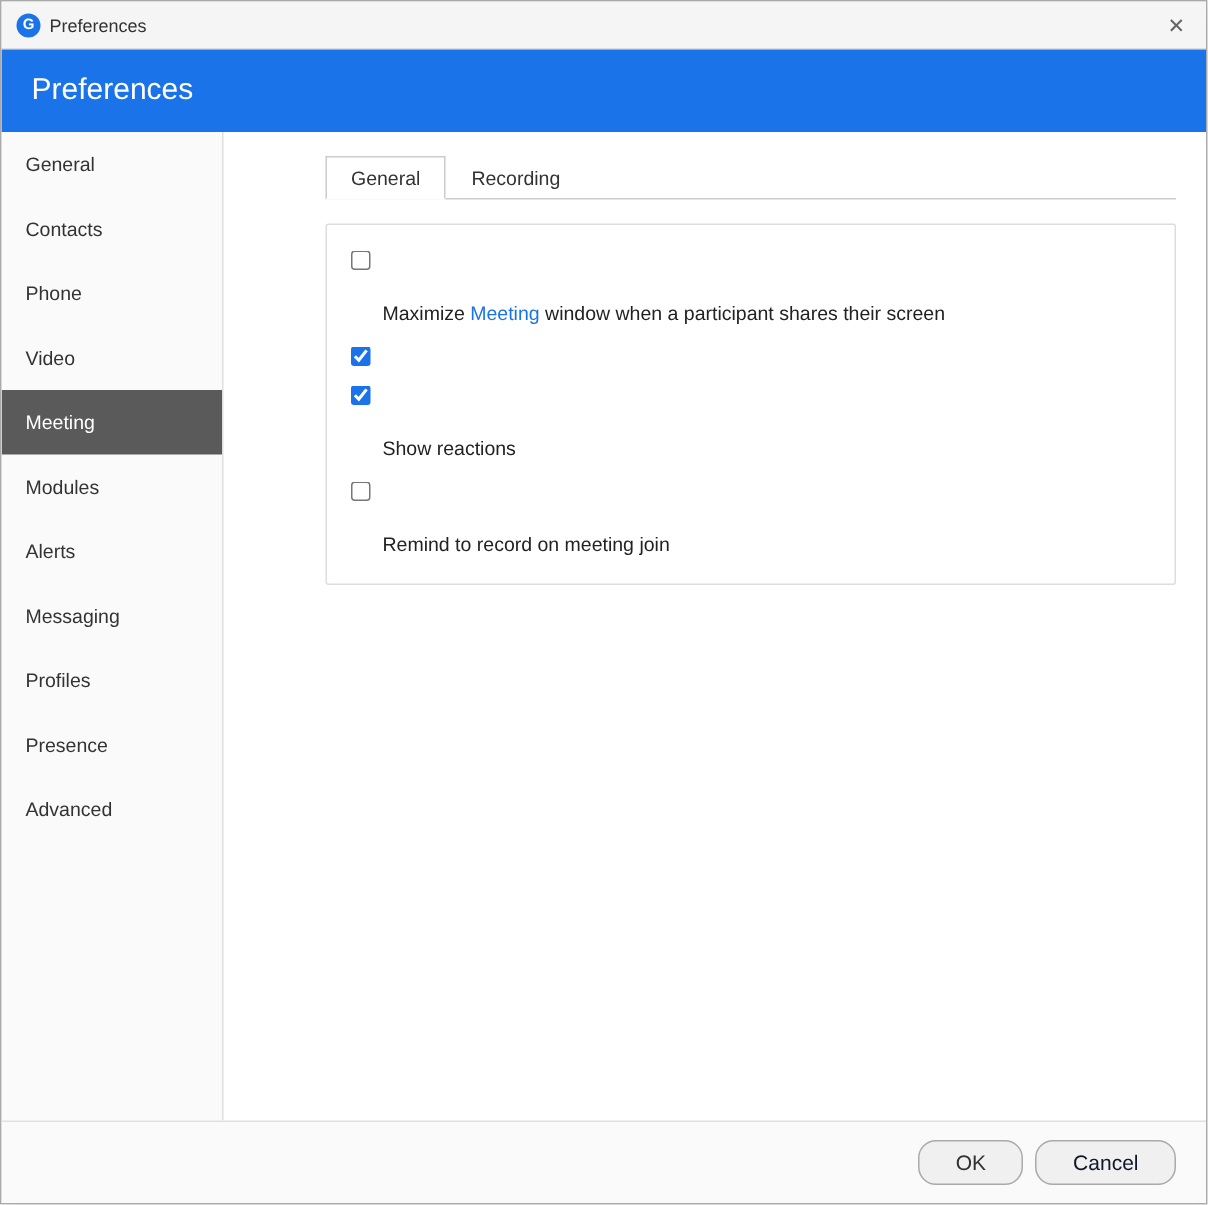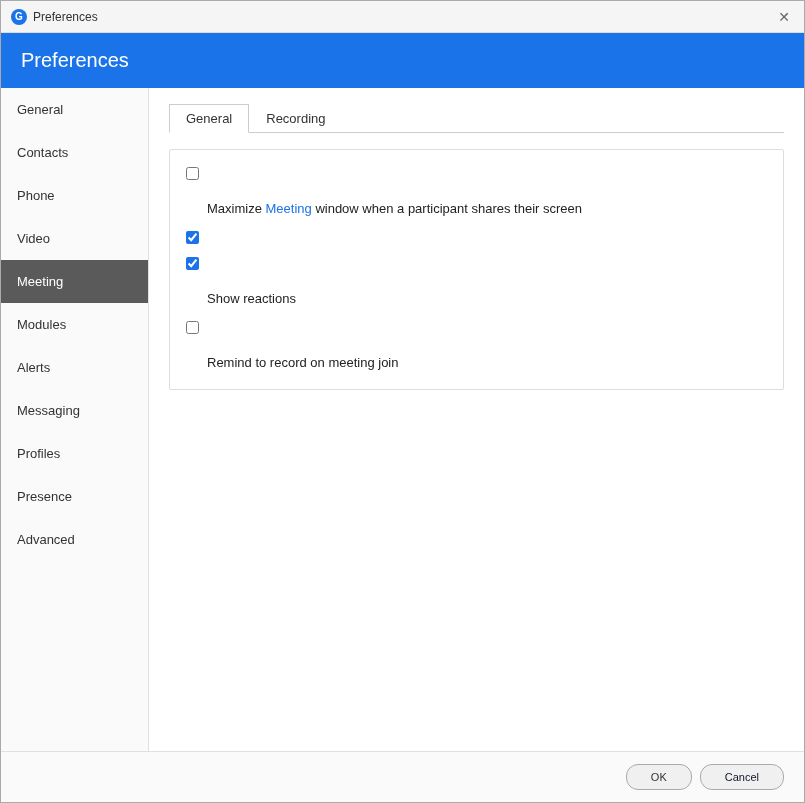--- a/index.html
+++ b/index.html
@@ -66,20 +66,21 @@
       background: #1a73e8;
       padding: 16px 20px;
       color: white;
       font-size: 20px;
       font-weight: 400;
     }
     .content {
       display: flex;
       flex: 1;
       overflow: hidden;
+      gap: 48px;
     }
     .sidebar {
       width: 148px;
       background: #fafafa;
       border-right: 1px solid #e0e0e0;
       overflow-y: auto;
       flex-shrink: 0;
     }
     .sidebar-item {
       padding: 14px 16px;
@@ -151,21 +152,21 @@
     .footer {
       padding: 12px 20px;
       display: flex;
       justify-content: flex-end;
       gap: 8px;
       border-top: 1px solid #e0e0e0;
       background: #fafafa;
     }
     .btn {
       padding: 6px 24px;
-      font-size: 11px;
+      font-size: 14px;
       cursor: pointer;
       border-radius: 12px;
     }
     .btn-ok {
       background: #f0f0f0;
       border: 1px solid #aaa;
       color: #333;
     }
     .btn-cancel {
       background: #f0f0f0;

